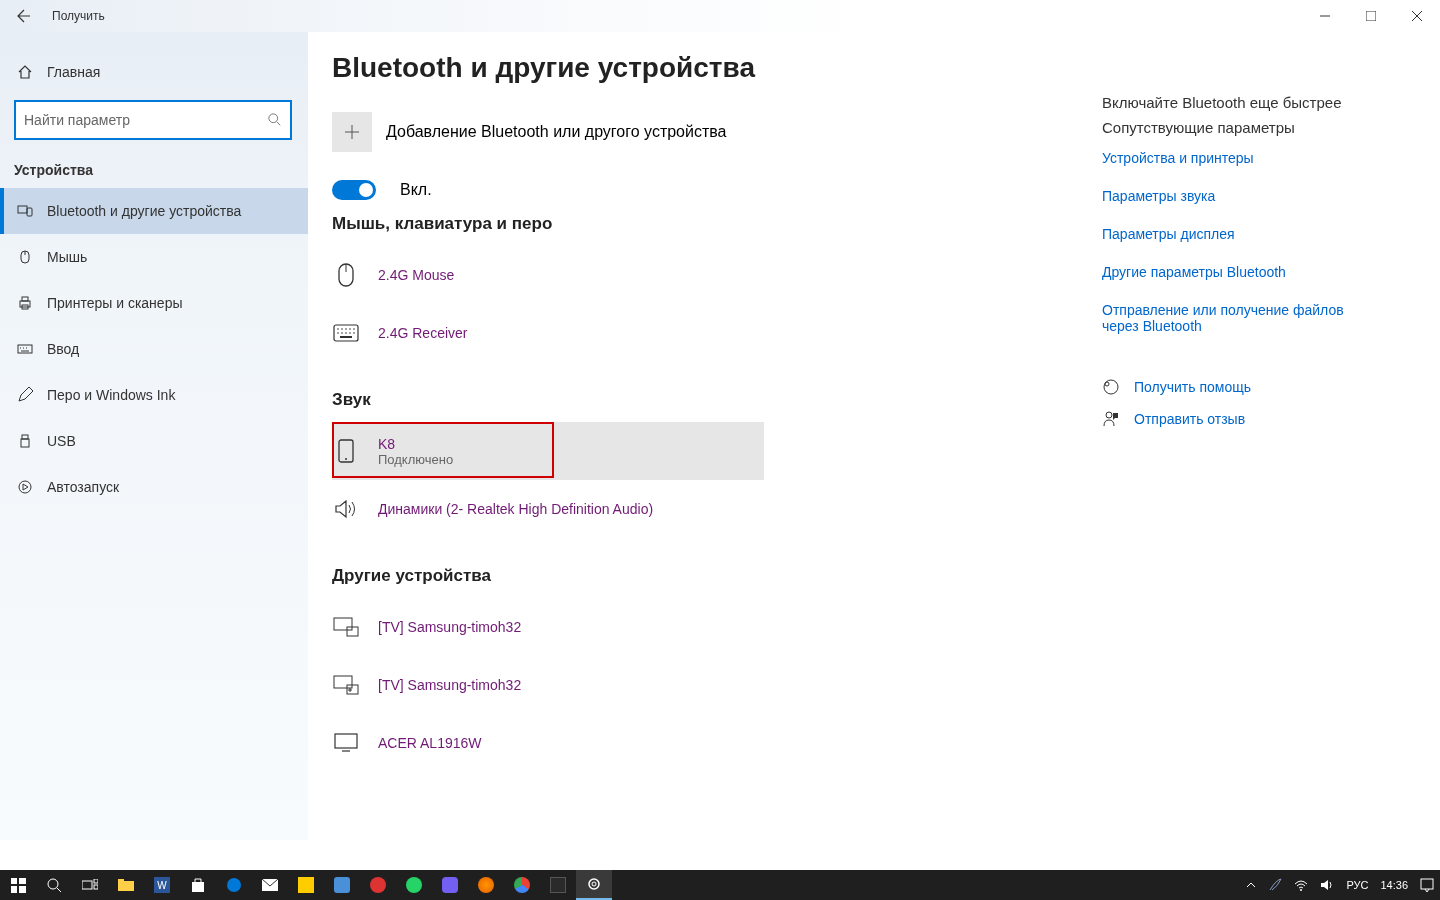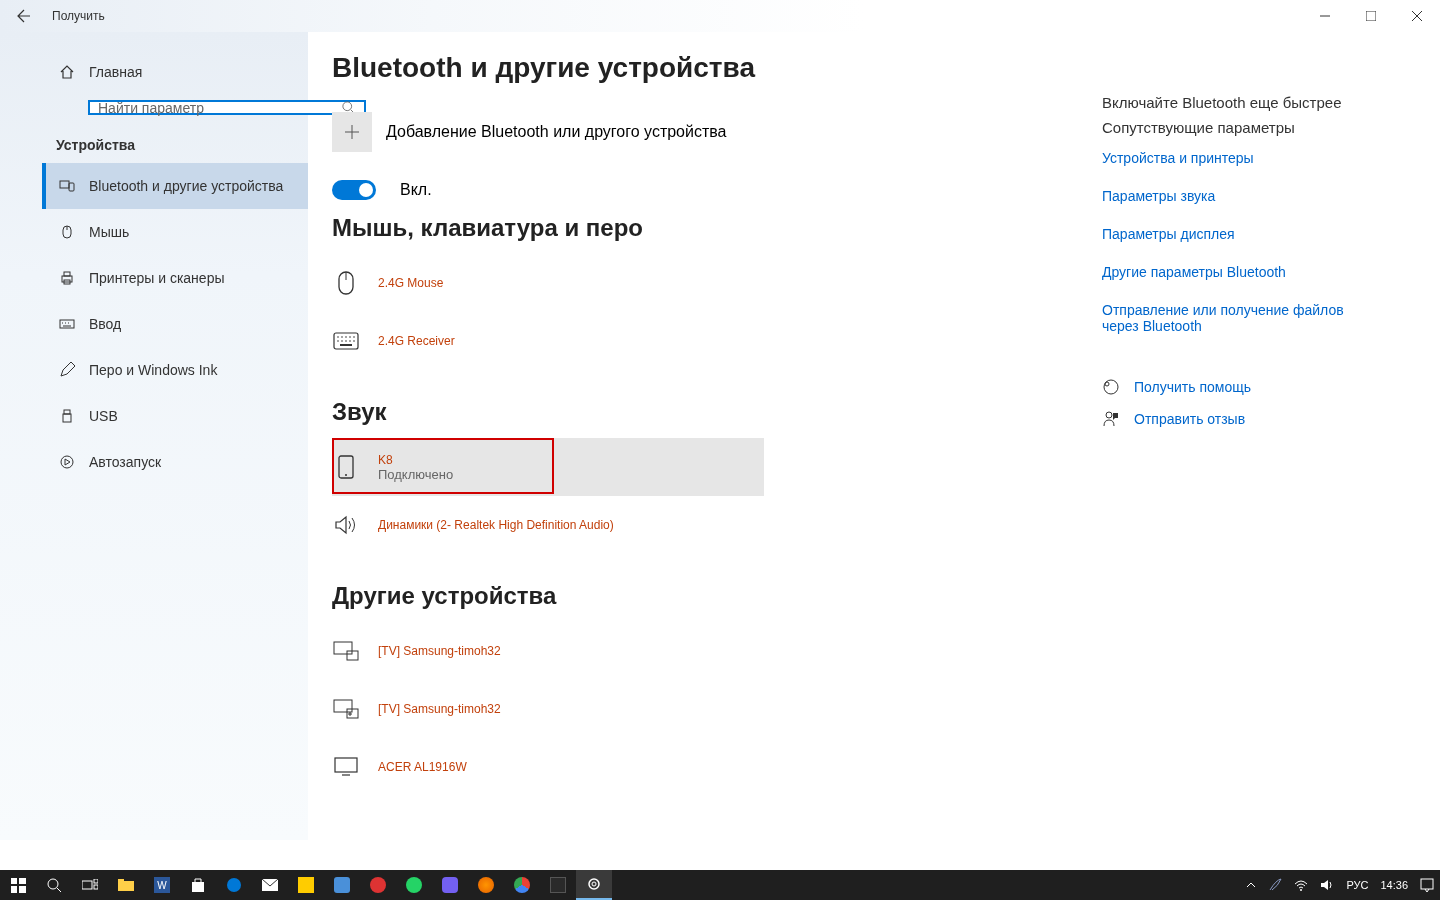--- a/index.html
+++ b/index.html
@@ -7,48 +7,48 @@
 
 
 .titlebar { height: 32px; display: flex; align-items: center; background: linear-gradient(90deg, #e8eef5 0%, #f5f8fb 30%, #ffffff 60%); }
 .back-btn { width: 48px; height: 32px; display: flex; align-items: center; justify-content: center; color: #333; }
 .title-text { font-size: 12px; color: #333; margin-left: 4px; }
 .win-controls { margin-left: auto; display: flex; }
 .win-btn { width: 46px; height: 32px; display: flex; align-items: center; justify-content: center; color: #333; }
 
 
 .app-body { display: flex; height: 808px; }
-.sidebar { width: 308px; background: linear-gradient(180deg, #e8eef5 0%, #f0f5fa 30%, #f8fbfd 100%); padding-top: 20px; padding-left: 42px; }
+.sidebar { width: 308px; background: linear-gradient(180deg, #e8eef5 0%, #f0f5fa 30%, #f8fbfd 100%); padding-top: 20px; }
 .home-row { display: flex; align-items: center; height: 40px; padding-left: 17px; font-size: 14px; color: #333; }
 .home-row svg { margin-right: 14px; }
 .search-wrap { padding: 8px 14px 14px 14px; }
-.search-box { width: 278px; height: 15px; border: 2px solid #0078d7; background: #fff; display: flex; align-items: center; padding: 0 8px; margin-left: 32px; }
+.search-box { width: 278px; height: 40px; border: 2px solid #0078d7; background: #fff; display: flex; align-items: center; padding: 0 8px; }
 .search-box input { border: none; outline: none; flex: 1; font-size: 14px; color: #333; background: transparent; }
 .search-box input::placeholder { color: #666; }
 .section-label { padding: 8px 14px 10px 14px; font-size: 14px; color: #333; font-weight: 600; }
 .nav-item { display: flex; align-items: center; height: 46px; padding-left: 17px; font-size: 14px; color: #333; }
 .nav-item svg { margin-right: 14px; flex-shrink: 0; }
 .nav-item.active { background: #c8d8ea; position: relative; }
 .nav-item.active::before { content: ""; position: absolute; left: 0; top: 0; bottom: 0; width: 4px; background: #0078d7; }
 
 
 .content { flex: 1; display: flex; padding: 20px 0 0 24px; overflow: hidden; }
 .main { width: 770px; }
 .main h1 { font-size: 28px; font-weight: 600; color: #222; margin-bottom: 28px; }
 .add-row { display: flex; align-items: center; margin-bottom: 28px; }
 .add-box { width: 40px; height: 40px; background: #e6e6e6; display: flex; align-items: center; justify-content: center; margin-right: 14px; }
 .bt-label { font-size: 14px; color: #333; margin-bottom: 8px; }
 .toggle-row { display: flex; align-items: center; margin-bottom: 14px; gap: 12px; }
 .toggle { width: 44px; height: 20px; border-radius: 10px; background: #0078d7; position: relative; margin-right: 12px; }
 .toggle::after { content: ""; position: absolute; right: 3px; top: 3px; width: 14px; height: 14px; border-radius: 50%; background: #fff; }
 .discover { font-size: 14px; color: #333; margin-bottom: 36px; }
-.section-h { font-size: 24px; font-weight: 600; color: #222; margin-bottom: 12px; }
+.section-h { font-size: 17px; font-weight: 600; color: #222; margin-bottom: 12px; }
 .dev-item { display: flex; align-items: center; height: 58px; padding-left: 6px; width: 432px; }
 .dev-item svg, .dev-item .dev-icon { width: 28px; margin-right: 12px; flex-shrink: 0; display: flex; justify-content: center; }
-.dev-name { font-size: 12px; color: #c2410c; }
+.dev-name { font-size: 14px; color: #701a75; }
 .dev-sub { font-size: 13px; color: #666; }
 .dev-item.highlighted { background: #e6e6e6; position: relative; }
 .highlight-box { position: absolute; top: 0; left: 0; width: 222px; height: 56px; border: 2px solid #d00000; pointer-events: none; }
 
 
 .aside { width: 300px; padding-right: 30px; padding-top: 42px; }
 .aside-h { font-size: 15px; color: #333; margin-bottom: 8px; }
 .aside-p { font-size: 14px; color: #555; line-height: 1.4; margin-bottom: 42px; }
 .aside-link { display: block; font-size: 14px; color: #0066cc; margin-bottom: 22px; text-decoration: none; }
 .help-row { display: flex; align-items: center; font-size: 14px; color: #0066cc; margin-bottom: 14px; }

